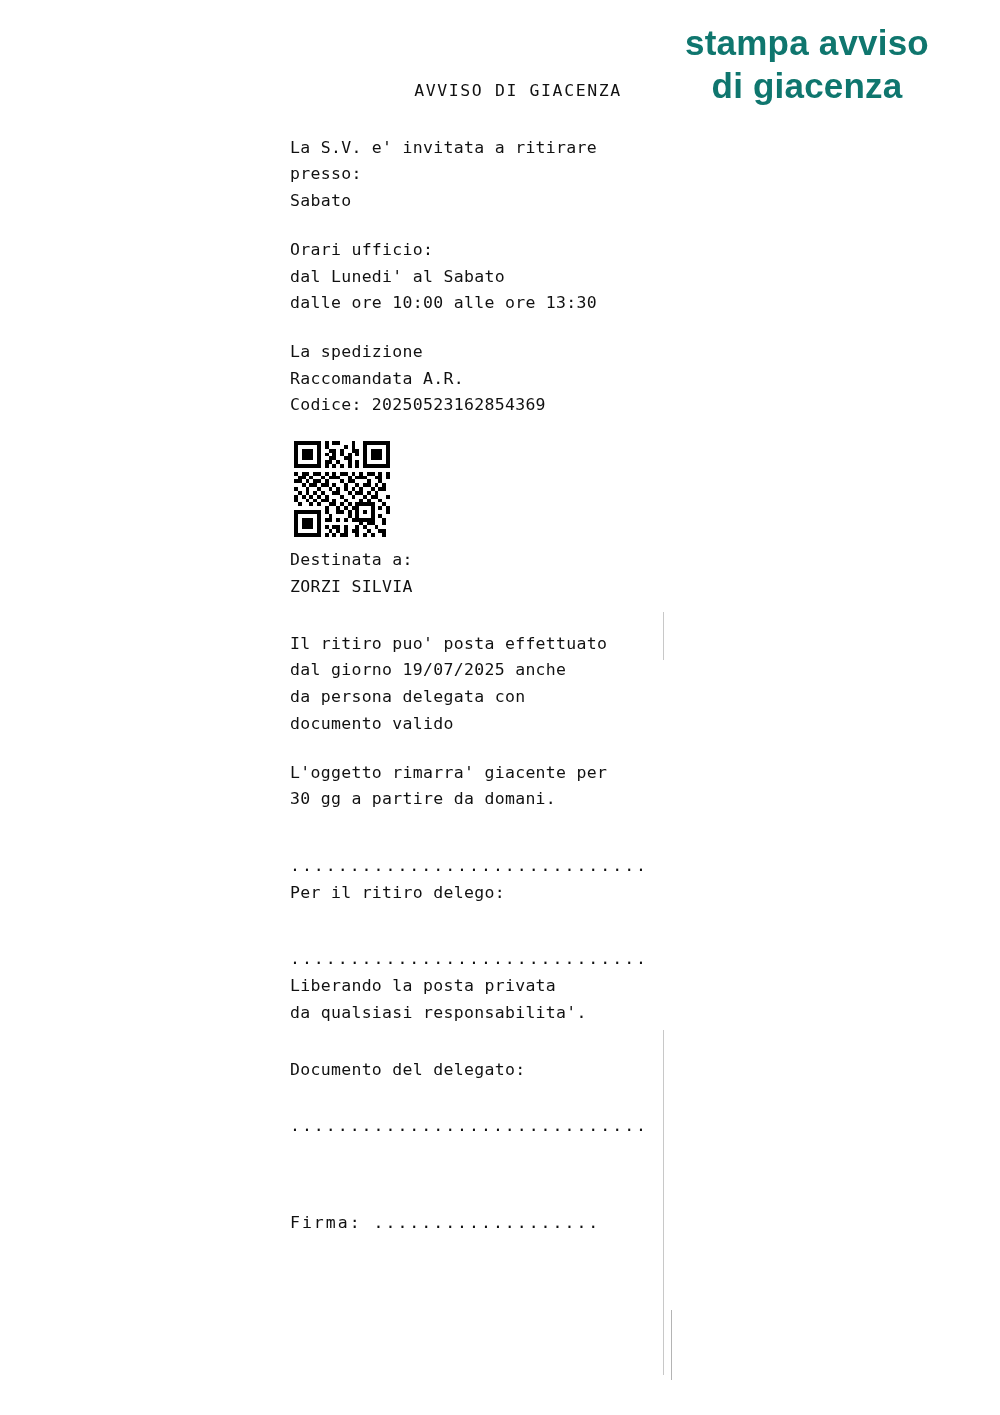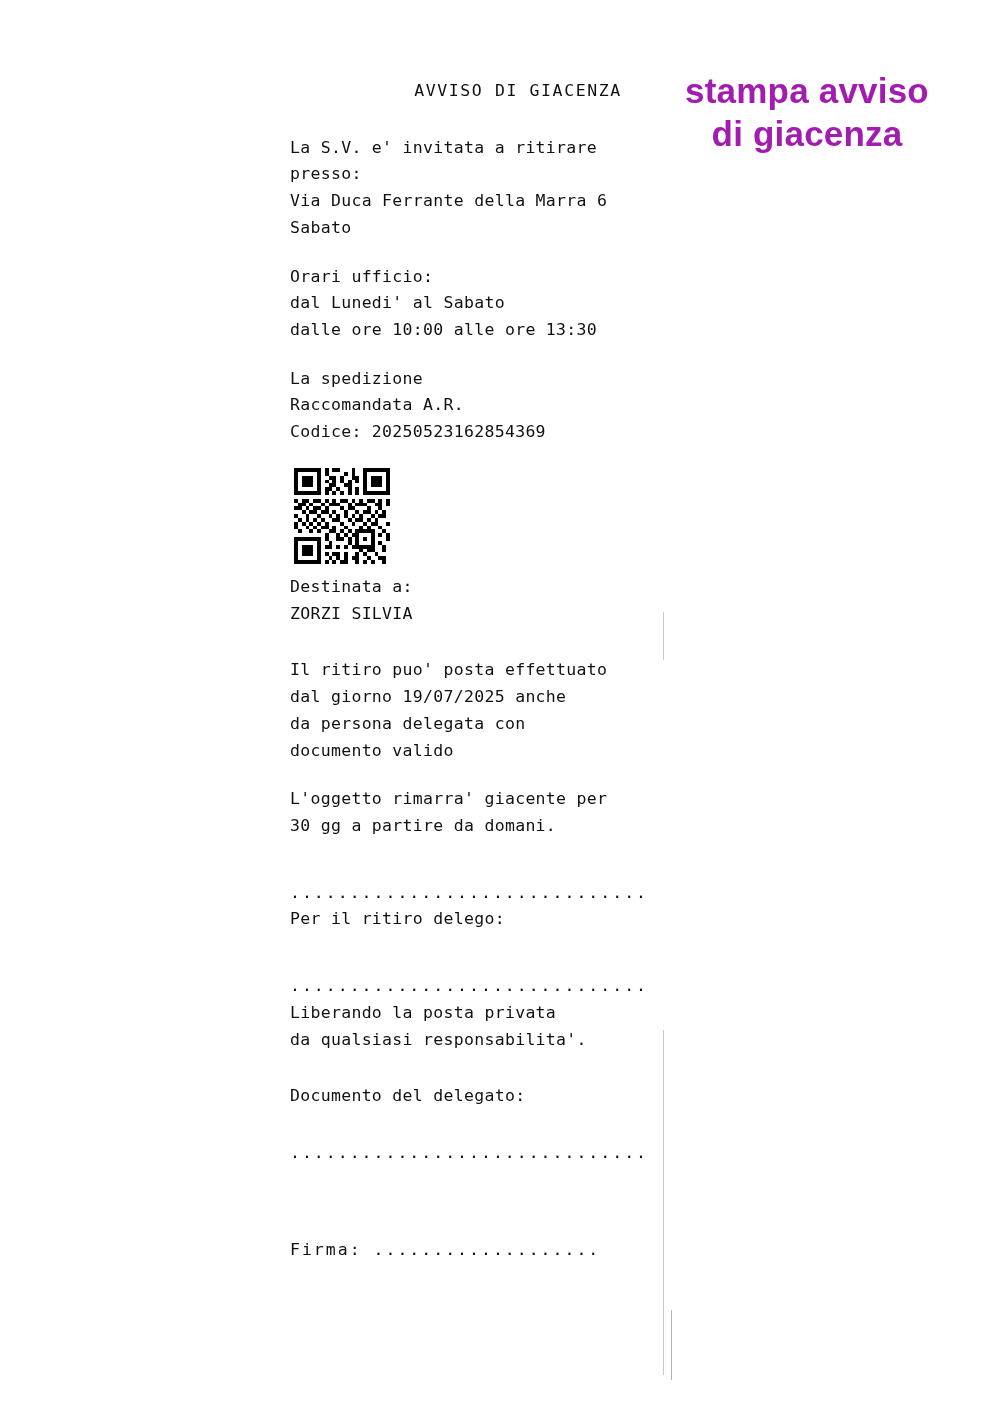--- a/index.html
+++ b/index.html
@@ -20,23 +20,22 @@
   #annotation {
     position: absolute;
     top: 22px;
     right: 28px;
     width: 330px;
     text-align: center;
     font-family: "Liberation Sans", sans-serif;
     font-size: 35px;
     font-weight: 700;
     line-height: 1.22;
-    color: #a21caf;
+    color: #0f766e;
     letter-spacing: 0.2px;
-    margin-top: 48px;
   }
 
   
   #receipt {
     position: absolute;
     left: 290px;
     top: 78px;
     width: 380px;
     font-family: "DejaVu Sans Mono", monospace;
     font-size: 16.5px;
@@ -109,21 +108,20 @@
 <div class="scan-line c"></div>
 
 <div id="receipt">
 
   <div class="title">AVVISO DI GIACENZA</div>
 
 
   <div class="block">
     <div class="line">La S.V. e' invitata a ritirare</div>
     <div class="line">presso:</div>
-    <div class="line">Via Duca Ferrante della Marra 6</div>
     <div class="line">Sabato</div>
   </div>
 
   <div class="block">
     <div class="line">Orari ufficio:</div>
     <div class="line">dal Lunedi' al Sabato</div>
     <div class="line">dalle ore 10:00 alle ore 13:30</div>
   </div>
 
   <div class="block">

